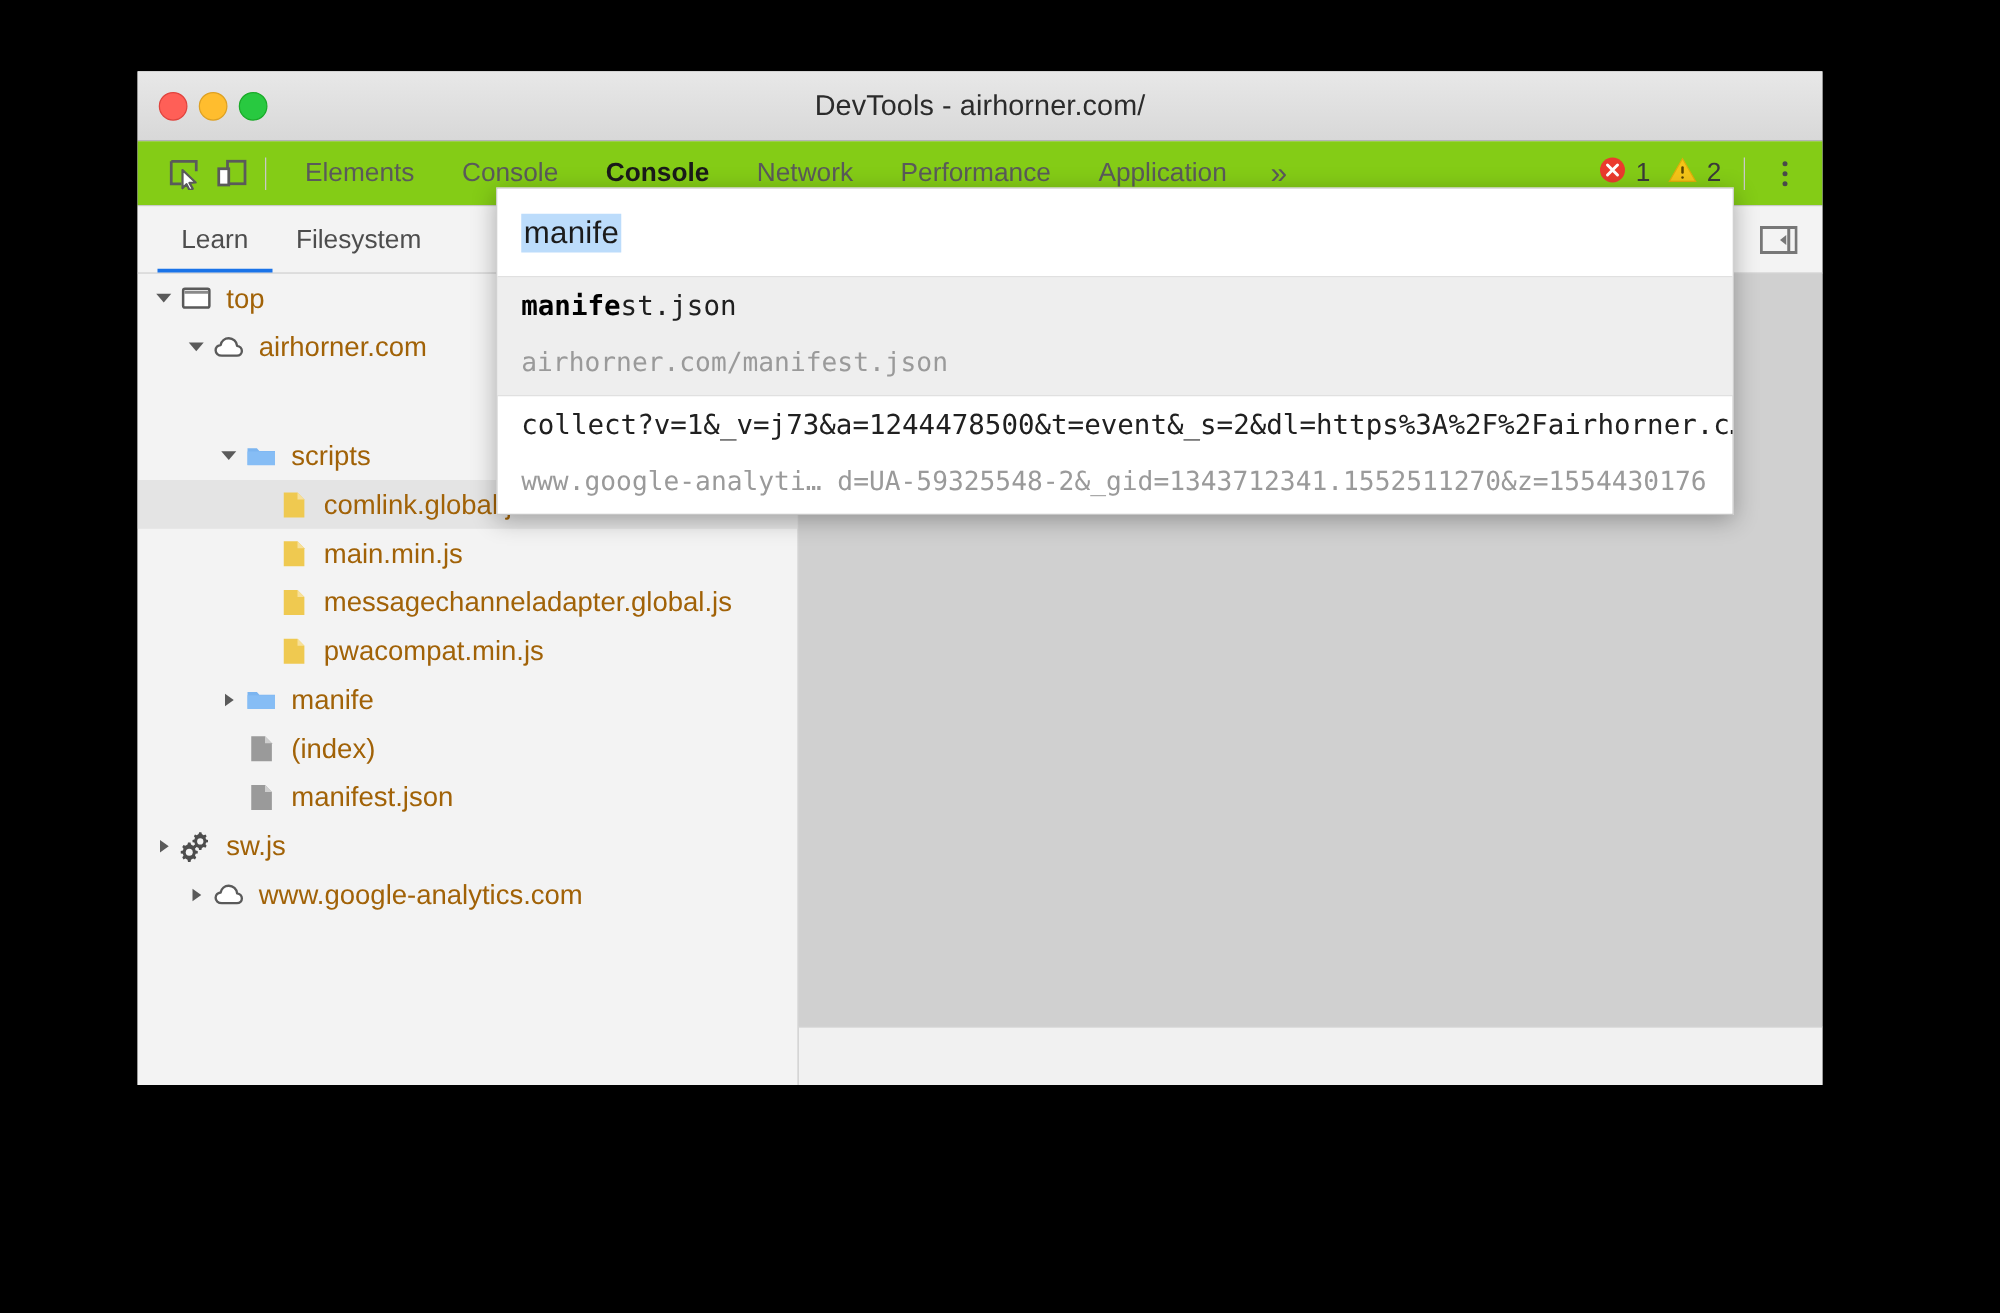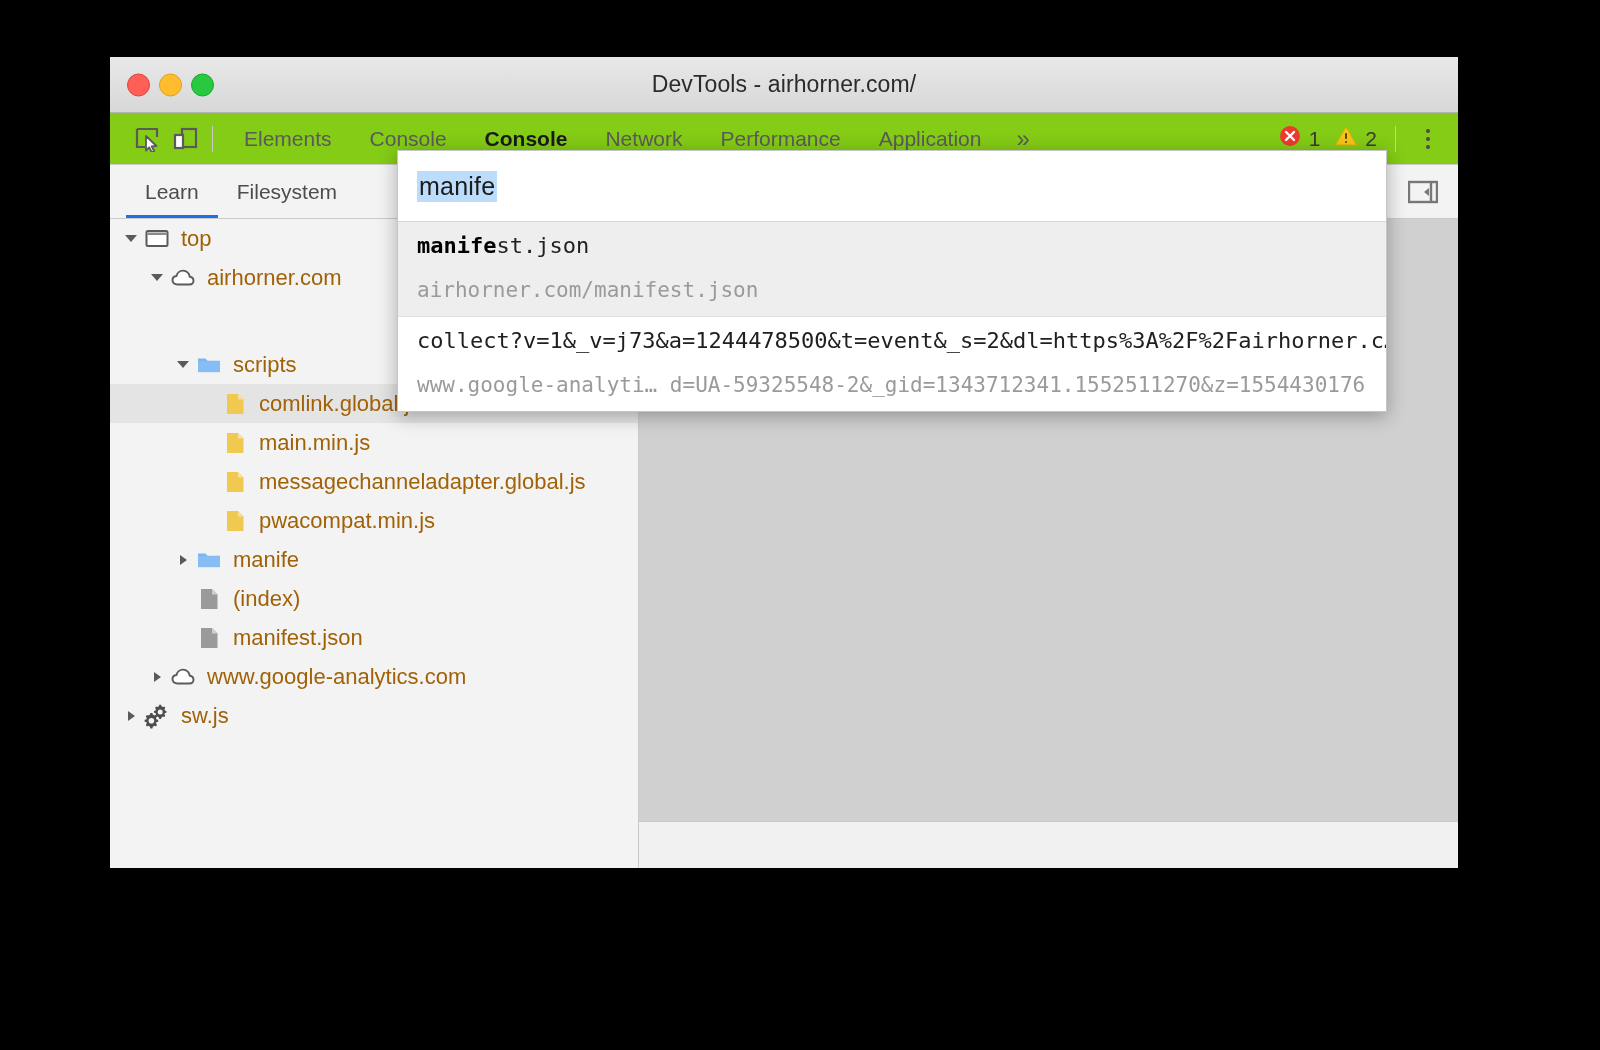--- a/index.html
+++ b/index.html
@@ -531,46 +531,46 @@
               <span class="tri"></span>
             </span>
             <span class="ticon">
               <svg width="26" height="26" viewBox="0 0 26 26">
                 <path d="M5 3 h11 l5.5 5.5 V23 H5 Z" fill="#9a9a9a"></path>
                 <path d="M16 3 l5.5 5.5 H16 Z" fill="#cfcfcf"></path>
               </svg>
             </span>
             <span class="tlabel">manifest.json</span>
           </div>
-          <div class="tree-row" style="padding-left: 36px;">
-            <span class="twisty">
-              <span class="tri"></span>
-            </span>
-            <span class="ticon">
-              <svg width="26" height="26" viewBox="0 0 26 26">
-                <path d="M7.5 19.5 C4.4 19.5 2.5 17.6 2.5 15.2 C2.5 13 4.2 11.2 6.5 11 C7.1 7.9 9.8 5.6 13 5.6 C16.5 5.6 19.4 8.3 19.7 11.7 C21.9 12 23.5 13.8 23.5 15.8 C23.5 17.9 21.8 19.5 19.6 19.5 Z" fill="#ffffff" stroke="#5a5a5a" stroke-width="1.9" stroke-linejoin="round"></path>
-              </svg>
-            </span>
-            <span class="tlabel">www.google-analytics.com</span>
-          </div>
           <div class="tree-row" style="padding-left: 10px;">
             <span class="twisty">
               <span class="tri"></span>
             </span>
             <span class="ticon">
               <svg width="26" height="26" viewBox="0 0 26 26">
                 <g fill="#4d4d4d">
                   <path d="M17.5 3.2 l1.5 .9 l1.4 -.6 l.9 1.5 l-.9 1.2 l.5 1.4 l1.5 .3 v1.8 l-1.5 .3 l-.5 1.4 l.9 1.2 l-.9 1.5 l-1.4 -.6 l-1.5 .9 l-.4 1.5 h-1.8 l-.4 -1.5 l-1.5 -.9 l-1.4 .6 l-.9 -1.5 l.9 -1.2 l-.5 -1.4 l-1.5 -.3 v-1.8 l1.5 -.3 l.5 -1.4 l-.9 -1.2 l.9 -1.5 l1.4 .6 l1.5 -.9 l.4 -1.5 h1.8 Z"></path>
                   <circle cx="16.2" cy="9.1" r="2.5" fill="#f3f3f3"></circle>
                   <path d="M8.8 11.6 l1.7 1 l1.5 -.7 l1 1.7 l-1 1.3 l.5 1.5 l1.7 .3 v2 l-1.7 .3 l-.5 1.5 l1 1.3 l-1 1.7 l-1.5 -.7 l-1.7 1 l-.4 1.7 h-2 l-.4 -1.7 l-1.7 -1 l-1.5 .7 l-1 -1.7 l1 -1.3 l-.5 -1.5 l-1.7 -.3 v-2 l1.7 -.3 l.5 -1.5 l-1 -1.3 l1 -1.7 l1.5 .7 l1.7 -1 l.4 -1.7 h2 Z"></path>
                   <circle cx="7.4" cy="17.7" r="2.8" fill="#f3f3f3"></circle>
                 </g>
               </svg>
             </span>
             <span class="tlabel">sw.js</span>
+          </div>
+          <div class="tree-row" style="padding-left: 36px;">
+            <span class="twisty">
+              <span class="tri"></span>
+            </span>
+            <span class="ticon">
+              <svg width="26" height="26" viewBox="0 0 26 26">
+                <path d="M7.5 19.5 C4.4 19.5 2.5 17.6 2.5 15.2 C2.5 13 4.2 11.2 6.5 11 C7.1 7.9 9.8 5.6 13 5.6 C16.5 5.6 19.4 8.3 19.7 11.7 C21.9 12 23.5 13.8 23.5 15.8 C23.5 17.9 21.8 19.5 19.6 19.5 Z" fill="#ffffff" stroke="#5a5a5a" stroke-width="1.9" stroke-linejoin="round"></path>
+              </svg>
+            </span>
+            <span class="tlabel">www.google-analytics.com</span>
           </div>
         </div>
     </div>
 
     <div id="editor-pane">
       <div id="editor-empty">
         <div id="drop-text">Drop in a folder to add to workspace</div>
         <a id="learn-more">Learn more</a>
       </div>
       <div id="editor-bottom-strip"></div>

